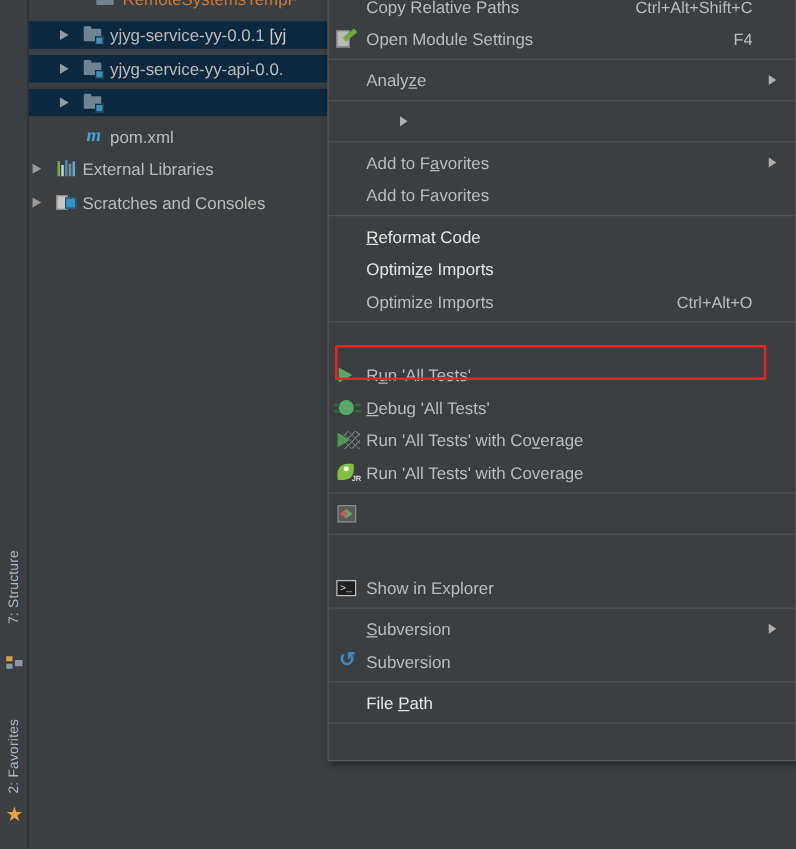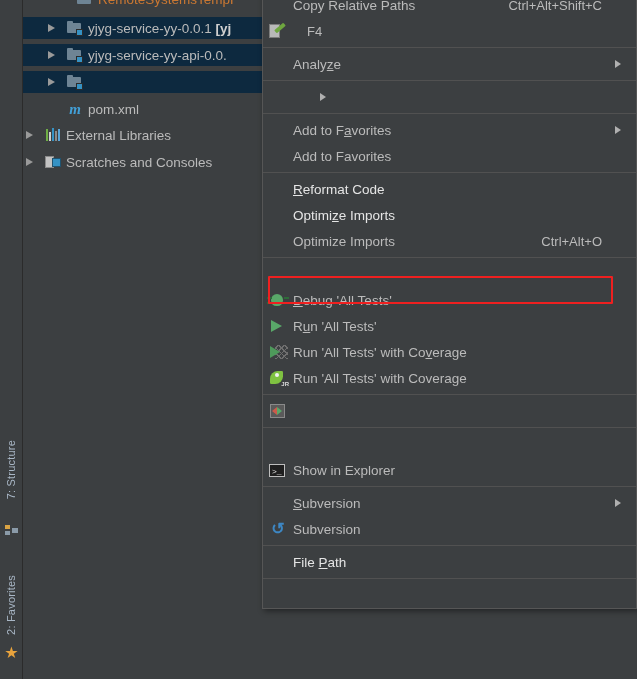--- a/index.html
+++ b/index.html
@@ -82,21 +82,21 @@
     border-width: 4.5px 0 4.5px 7px;
     border-color: transparent transparent transparent #9a9a9a;
   }
   .treerow .ico {
     width: 16px; height: 16px;
     margin-right: 5px;
     flex: 0 0 auto;
     position: relative;
   }
   .treerow .lbl { overflow: hidden; }
-  .lbl b { color: #d0d0d0; font-weight: bold; }
+  .lbl b { color: #d0d0d0; font-weight: normal; }
 
   
   .ico-module .body {
     position: absolute; left: 0; top: 3px;
     width: 14px; height: 10px;
     background: #6e8494;
     border-radius: 1px;
   }
   .ico-module .tab {
     position: absolute; left: 0; top: 1px;
@@ -421,20 +421,21 @@
       <span class="mi-shortcut">Ctrl+Alt+Shift+C</span>
       <span class="mi-arrow"></span>
     </div>
 
 
     <div class="mi">
       <span class="mi-ico ic-settings">
           <span class="page"></span>
           <span class="pen"></span>
         </span>
+      <span class="mi-label">Open Module Settings</span>
       <span class="mi-shortcut">F4</span>
       <span class="mi-arrow"></span>
     </div>
 
     <div class="msep"></div>
 
     <div class="mi">
       <span class="mi-ico"></span>
       <span class="mi-label">Analy<u>z</u>e</span>
       <span class="mi-shortcut"></span>
@@ -485,45 +486,45 @@
       <span class="mi-ico"></span>
       <span class="mi-label">Optimize Imports</span>
       <span class="mi-shortcut">Ctrl+Alt+O</span>
       <span class="mi-arrow"></span>
     </div>
 
     <div class="msep"></div>
 
     <div class="mi">
       <span class="mi-ico"></span>
+      <span class="mi-shortcut"></span>
+      <span class="mi-arrow"></span>
+    </div>
+
+    <div class="mi">
+      <span class="mi-ico ic-play"></span>
+      <span class="mi-label">R<u>u</u>n 'All Tests'</span>
       <span class="mi-shortcut"></span>
       <span class="mi-arrow"></span>
     </div>
 
     <div class="mi">
       <span class="mi-ico ic-bug">
         <span class="body"></span>
         <span class="ln" style="left:0px;top:6px;"></span>
         <span class="ln" style="left:0px;top:11px;"></span>
         <span class="ln" style="right:0px;top:6px;"></span>
         <span class="ln" style="right:0px;top:11px;"></span>
       </span>
       <span class="mi-label"><u>D</u>ebug 'All Tests'</span>
       <span class="mi-shortcut"></span>
       <span class="mi-arrow"></span>
     </div>
 
     <div class="mi">
-      <span class="mi-ico ic-play"></span>
-      <span class="mi-label">R<u>u</u>n 'All Tests'</span>
-      <span class="mi-shortcut"></span>
-      <span class="mi-arrow"></span>
-    </div>
-
-    <div class="mi">
       <span class="mi-ico ic-cov">
           <span class="grid"></span>
         </span>
       <span class="mi-label">Run 'All Tests' with Co<u>v</u>erage</span>
       <span class="mi-shortcut"></span>
       <span class="mi-arrow"></span>
     </div>
 
     <div class="mi">
       <span class="mi-ico ic-rocket">

